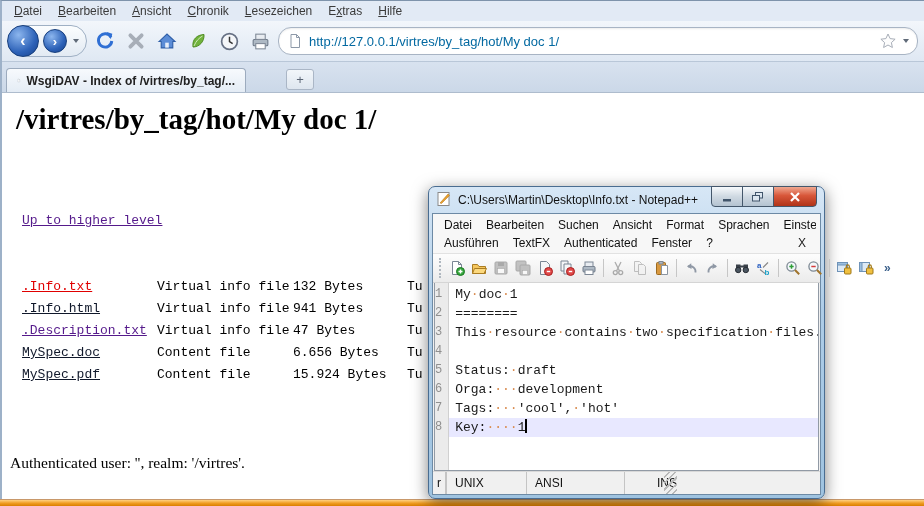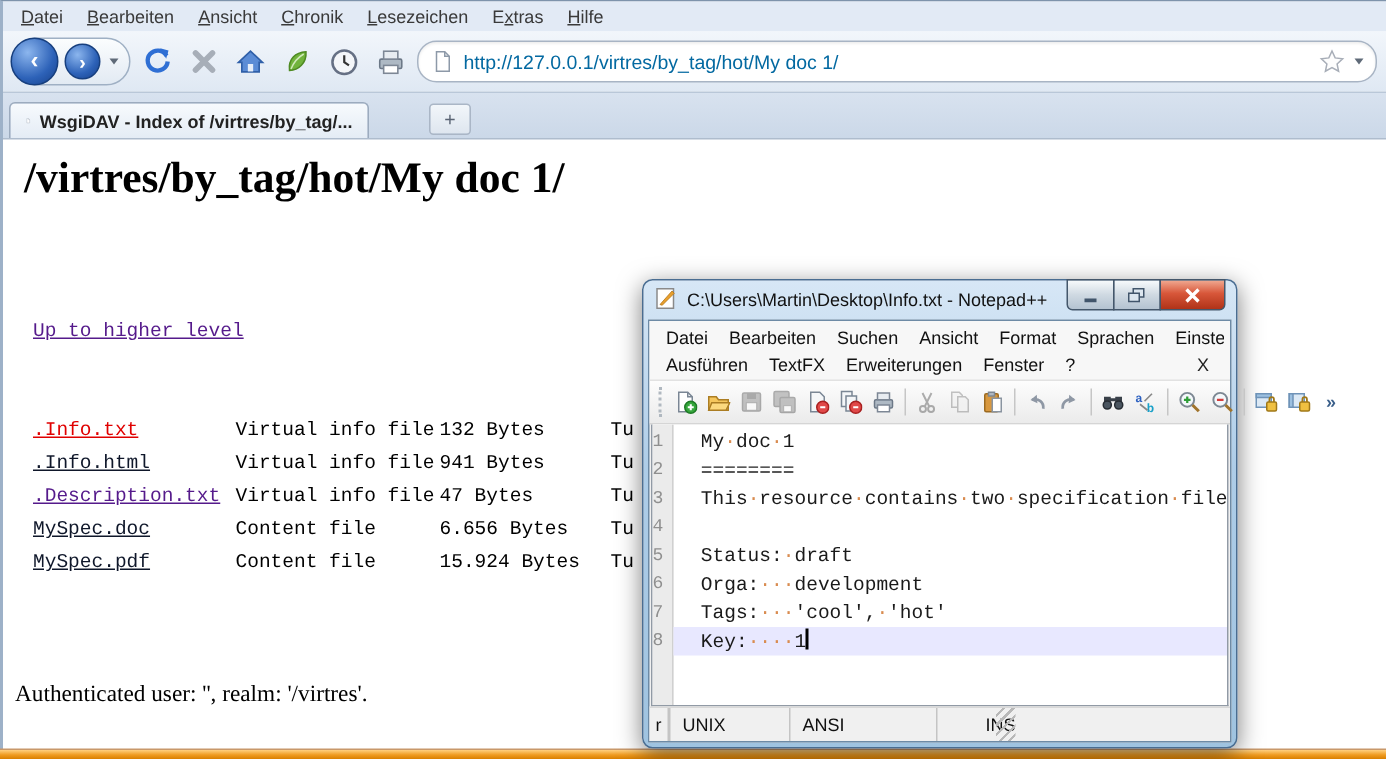--- a/index.html
+++ b/index.html
@@ -66,21 +66,21 @@
   .tgrip{width:5px;height:20px;border-left:2px dotted #b0b8c0;margin:0 5px 0 2px;}
   .tbtn{width:22px;height:22px;display:flex;align-items:center;justify-content:center;border-radius:2px;}
   .tbtn.disabled{filter:grayscale(1);opacity:.5;}
   .tsep{width:1px;height:18px;background:#c6c6c6;margin:0 3px;flex:none;}
   .tb-over{margin-left:auto;padding:0 7px;color:#3a5f8a;font-weight:bold;font-size:12px;}
   .np-tabs{height:24px;background:#ececec;display:flex;align-items:flex-end;padding-left:2px;border-bottom:1px solid #989898;}
   .np-tab{height:21px;display:flex;align-items:center;gap:5px;background:#fafafa;border:1px solid #989898;border-bottom:none;border-top:2px solid #e8962e;border-radius:3px 3px 0 0;padding:0 9px;font-size:12px;color:#111;}
   .np-editwrap{flex:1;margin:0 1px;border:1px solid #919aa5;border-top:none;display:flex;background:#fff;overflow:hidden;}
   .gut{width:34px;background:#ebebeb;color:#8f8f8f;text-align:right;padding:2px 6px 0 0;font-family:"Liberation Mono","DejaVu Sans Mono",monospace;font-size:12px;line-height:19px;border-right:1px solid #d0d0d0;box-sizing:border-box;}
   .code{flex:1;font-family:"Liberation Mono","DejaVu Sans Mono",monospace;font-size:13px;line-height:19px;padding-top:2px;white-space:pre;color:#1a1a1a;}
-  .code .row{height:19px;padding-left:18px;}
+  .code .row{height:19px;padding-left:6px;}
   .code .row.cur{background:#e8e8ff;}
   .ws{color:#d98c50;}
   .caret{display:inline-block;width:1.5px;height:14px;background:#000;vertical-align:-2px;}
   .np-status{height:22px;background:#f0f0f0;border-top:1px solid #d8d8d8;display:flex;align-items:center;font-size:12px;color:#111;}
   .seg-r{padding:0 4px 0 4px;border-right:1px solid #c4c4c4;height:100%;display:flex;align-items:center;}
   .seg-pos{flex:1;padding-left:8px;white-space:pre;}
   .seg{padding-left:8px;border-left:1px solid #c4c4c4;height:100%;display:flex;align-items:center;box-sizing:border-box;}
   .seg.eol{width:80px;}
   .seg.enc{width:98px;}
   .seg.ins{width:40px;padding-left:32px;}
@@ -221,21 +221,21 @@
             <span class="menu-item">Suchen</span>
             <span class="menu-item">Ansicht</span>
             <span class="menu-item">Format</span>
             <span class="menu-item">Sprachen</span>
             <span class="menu-item">Einstellungen</span>
             <span class="menu-item">Makro</span>
           </div>
         <div class="np-menu-row">
             <span class="menu-item">Ausführen</span>
             <span class="menu-item">TextFX</span>
-            <span class="menu-item">Erweiterungen</span>
+            <span class="menu-item">Authenticated</span>
             <span class="menu-item">Fenster</span>
             <span class="menu-item">?</span>
             <span class="np-x">X</span>
           </div>
       </div>
 
       <div class="np-toolbar">
         <div class="tgrip"></div>
         <div id="np-toolbar-icons" style="display:flex;align-items:center;">
             <span class="tbtn">

